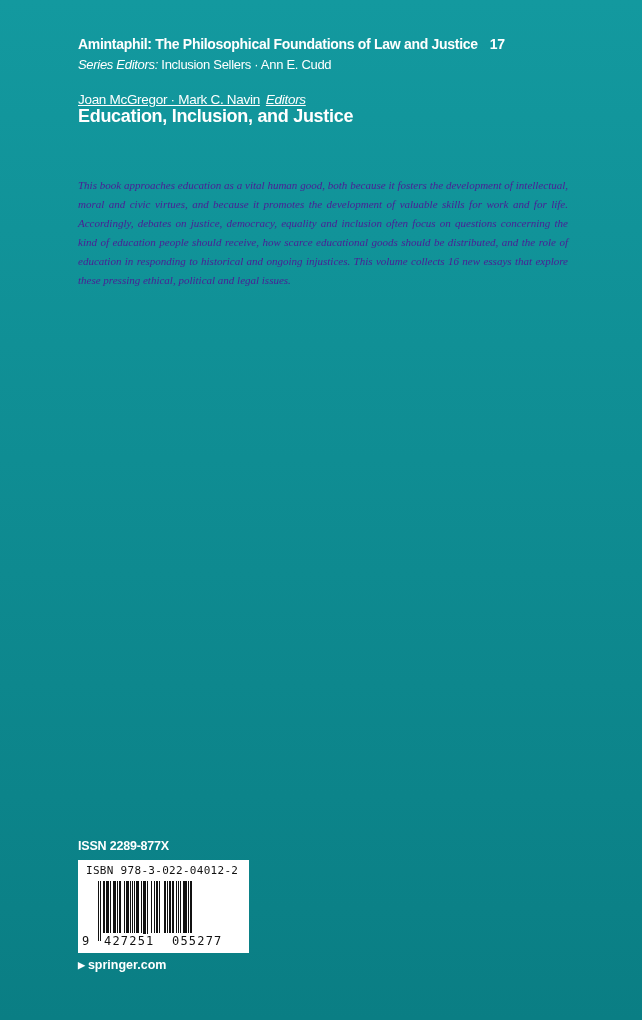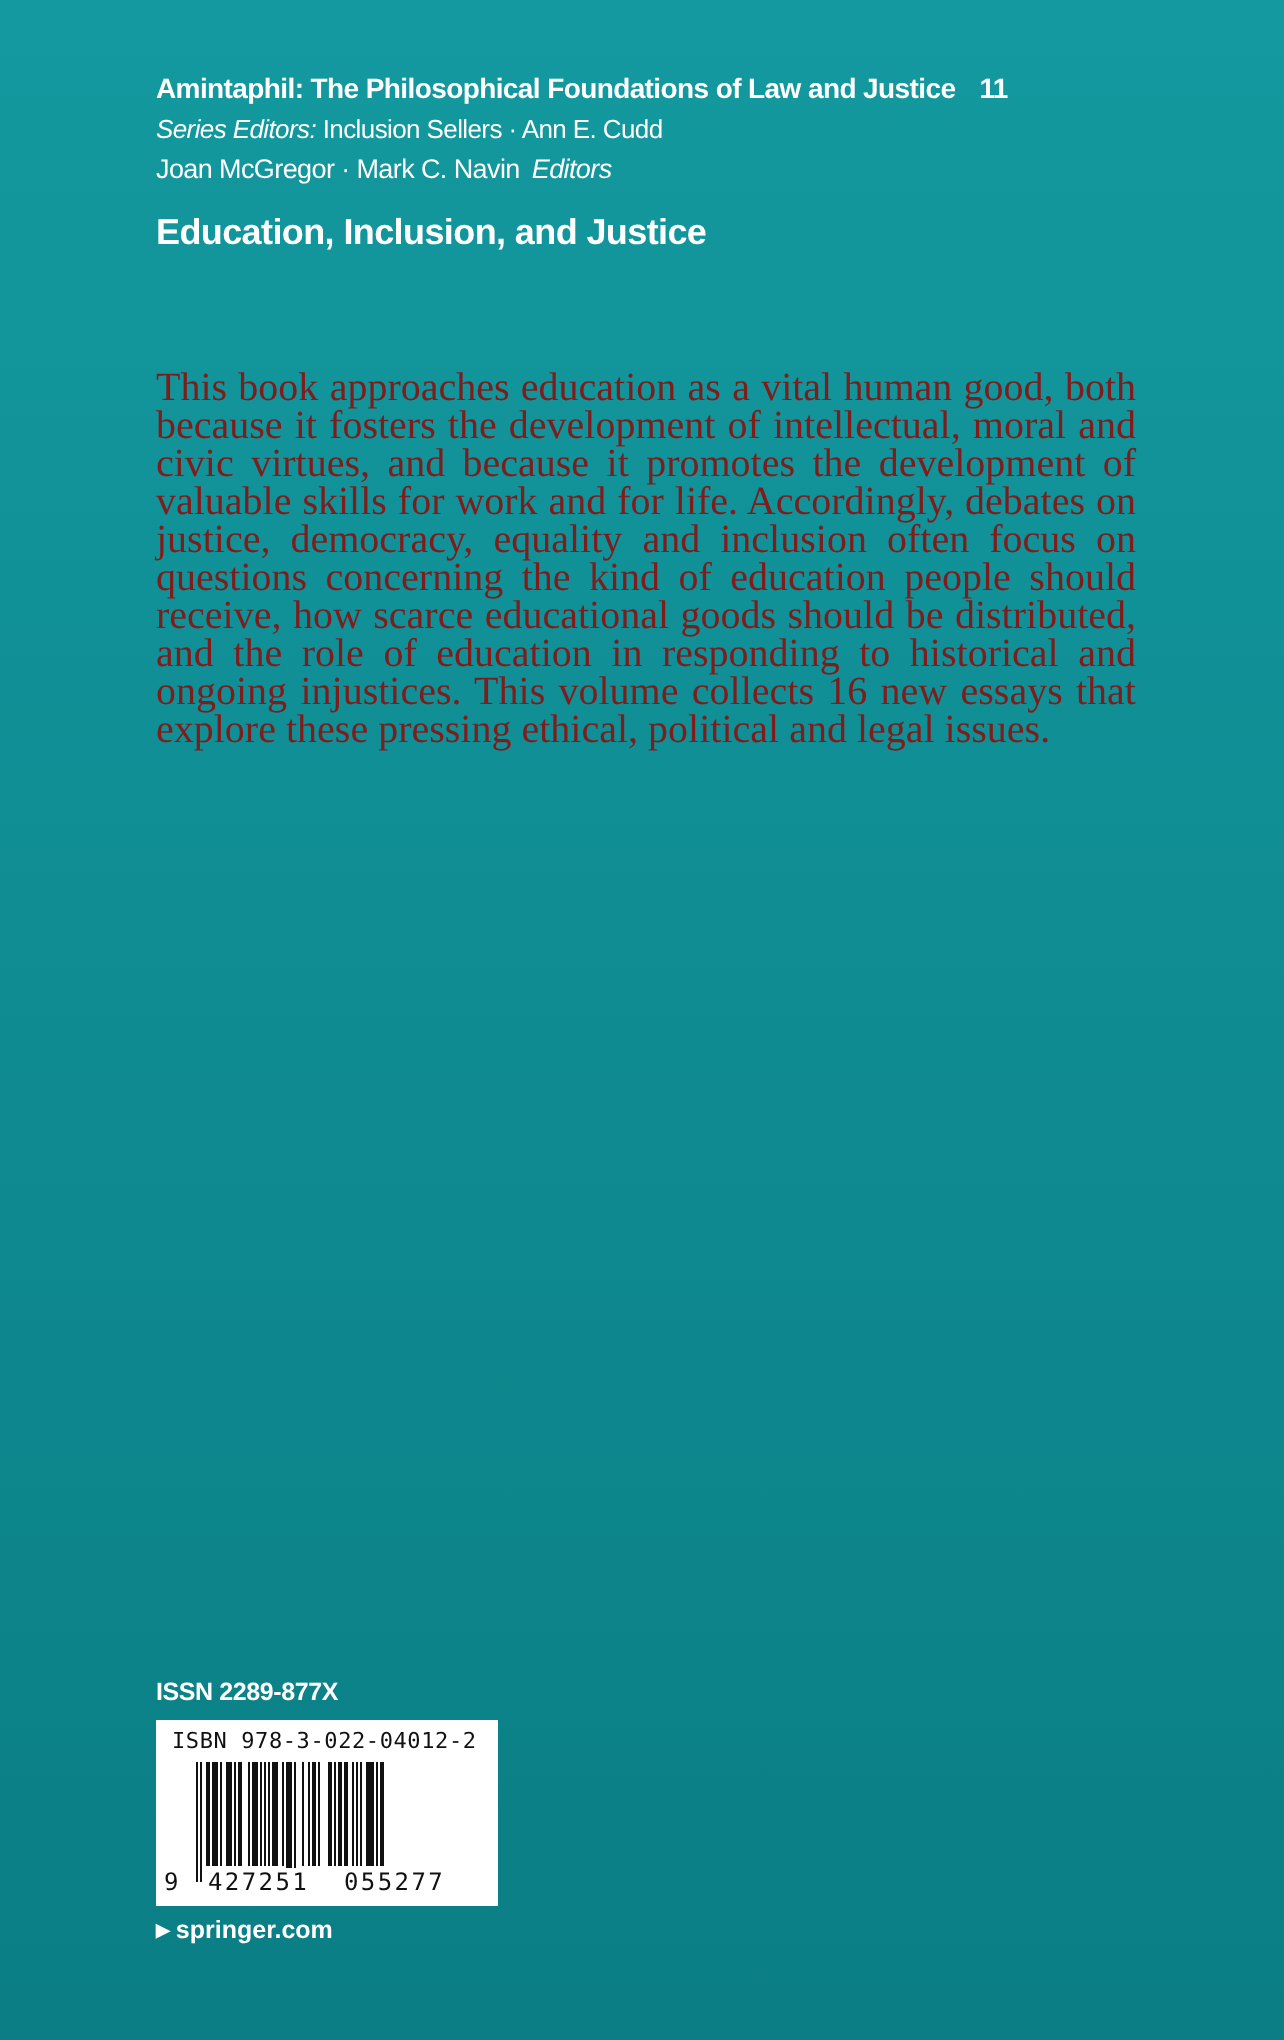--- a/index.html
+++ b/index.html
@@ -16,34 +16,35 @@
       font-size: 14px; font-weight: bold; letter-spacing: -0.3px;
       color: #ffffff; white-space: nowrap;
     }
     .series-line .vol { margin-left: 12px; }
     .series-editors {
       position: absolute; left: 78px; top: 57px;
       font-size: 13px; letter-spacing: -0.3px; white-space: nowrap;
     }
     .series-editors .lbl { font-style: italic; }
     .editors {
-      position: absolute; left: 78px; top: 77px;
-      font-size: 13.5px; letter-spacing: -0.3px; white-space: nowrap;
+      position: absolute; left: 78px; top: 92px;
+      font-size: 13.5px; letter-spacing: -0.3px; white-space: nowrap; text-decoration: underline;
     }
     .editors .lbl { font-style: italic; margin-left: 6px; }
     .title {
       position: absolute; left: 78px; top: 106px;
       font-size: 18px; font-weight: bold; letter-spacing: -0.3px; white-space: nowrap;
     }
     .blurb {
       position: absolute; left: 78px; top: 165px; width: 490px;
       font-family: "Liberation Serif", serif;
-      font-size: 20px; line-height: 19px;
+      font-size: 11px; line-height: 19px;
       text-align: justify; text-align-last: left;
-      color: #7f1d1d;
+      color: #4c1d95;
+      font-style: italic;
     }
     .issn {
       position: absolute; left: 78px; top: 839px;
       font-size: 12.5px; font-weight: bold; letter-spacing: -0.2px;
     }
     .barcode-box {
       position: absolute; left: 78px; top: 860px;
       width: 171px; height: 93px; background: #ffffff;
     }
     .isbn-text {
@@ -71,21 +72,21 @@
       font-size: 12.5px; font-weight: bold; white-space: nowrap;
     }
     .springer .arrow { font-size: 9px; margin-right: 3px; vertical-align: 1px; }
   </style>
 </head>
 <body>
 
 <div>
 
   <div class="series-line">
-    <span>Amintaphil: The Philosophical Foundations of Law and Justice</span><span class="vol">11</span>
+    <span>Amintaphil: The Philosophical Foundations of Law and Justice</span><span class="vol">17</span>
   </div>
 
   <div class="series-editors">
     <span class="lbl">Series Editors:</span>
     <span>Inclusion Sellers · Ann E. Cudd</span>
   </div>
 
   <div class="editors">
     <span>Joan McGregor · Mark C. Navin</span><span class="lbl">Editors</span>
   </div>

